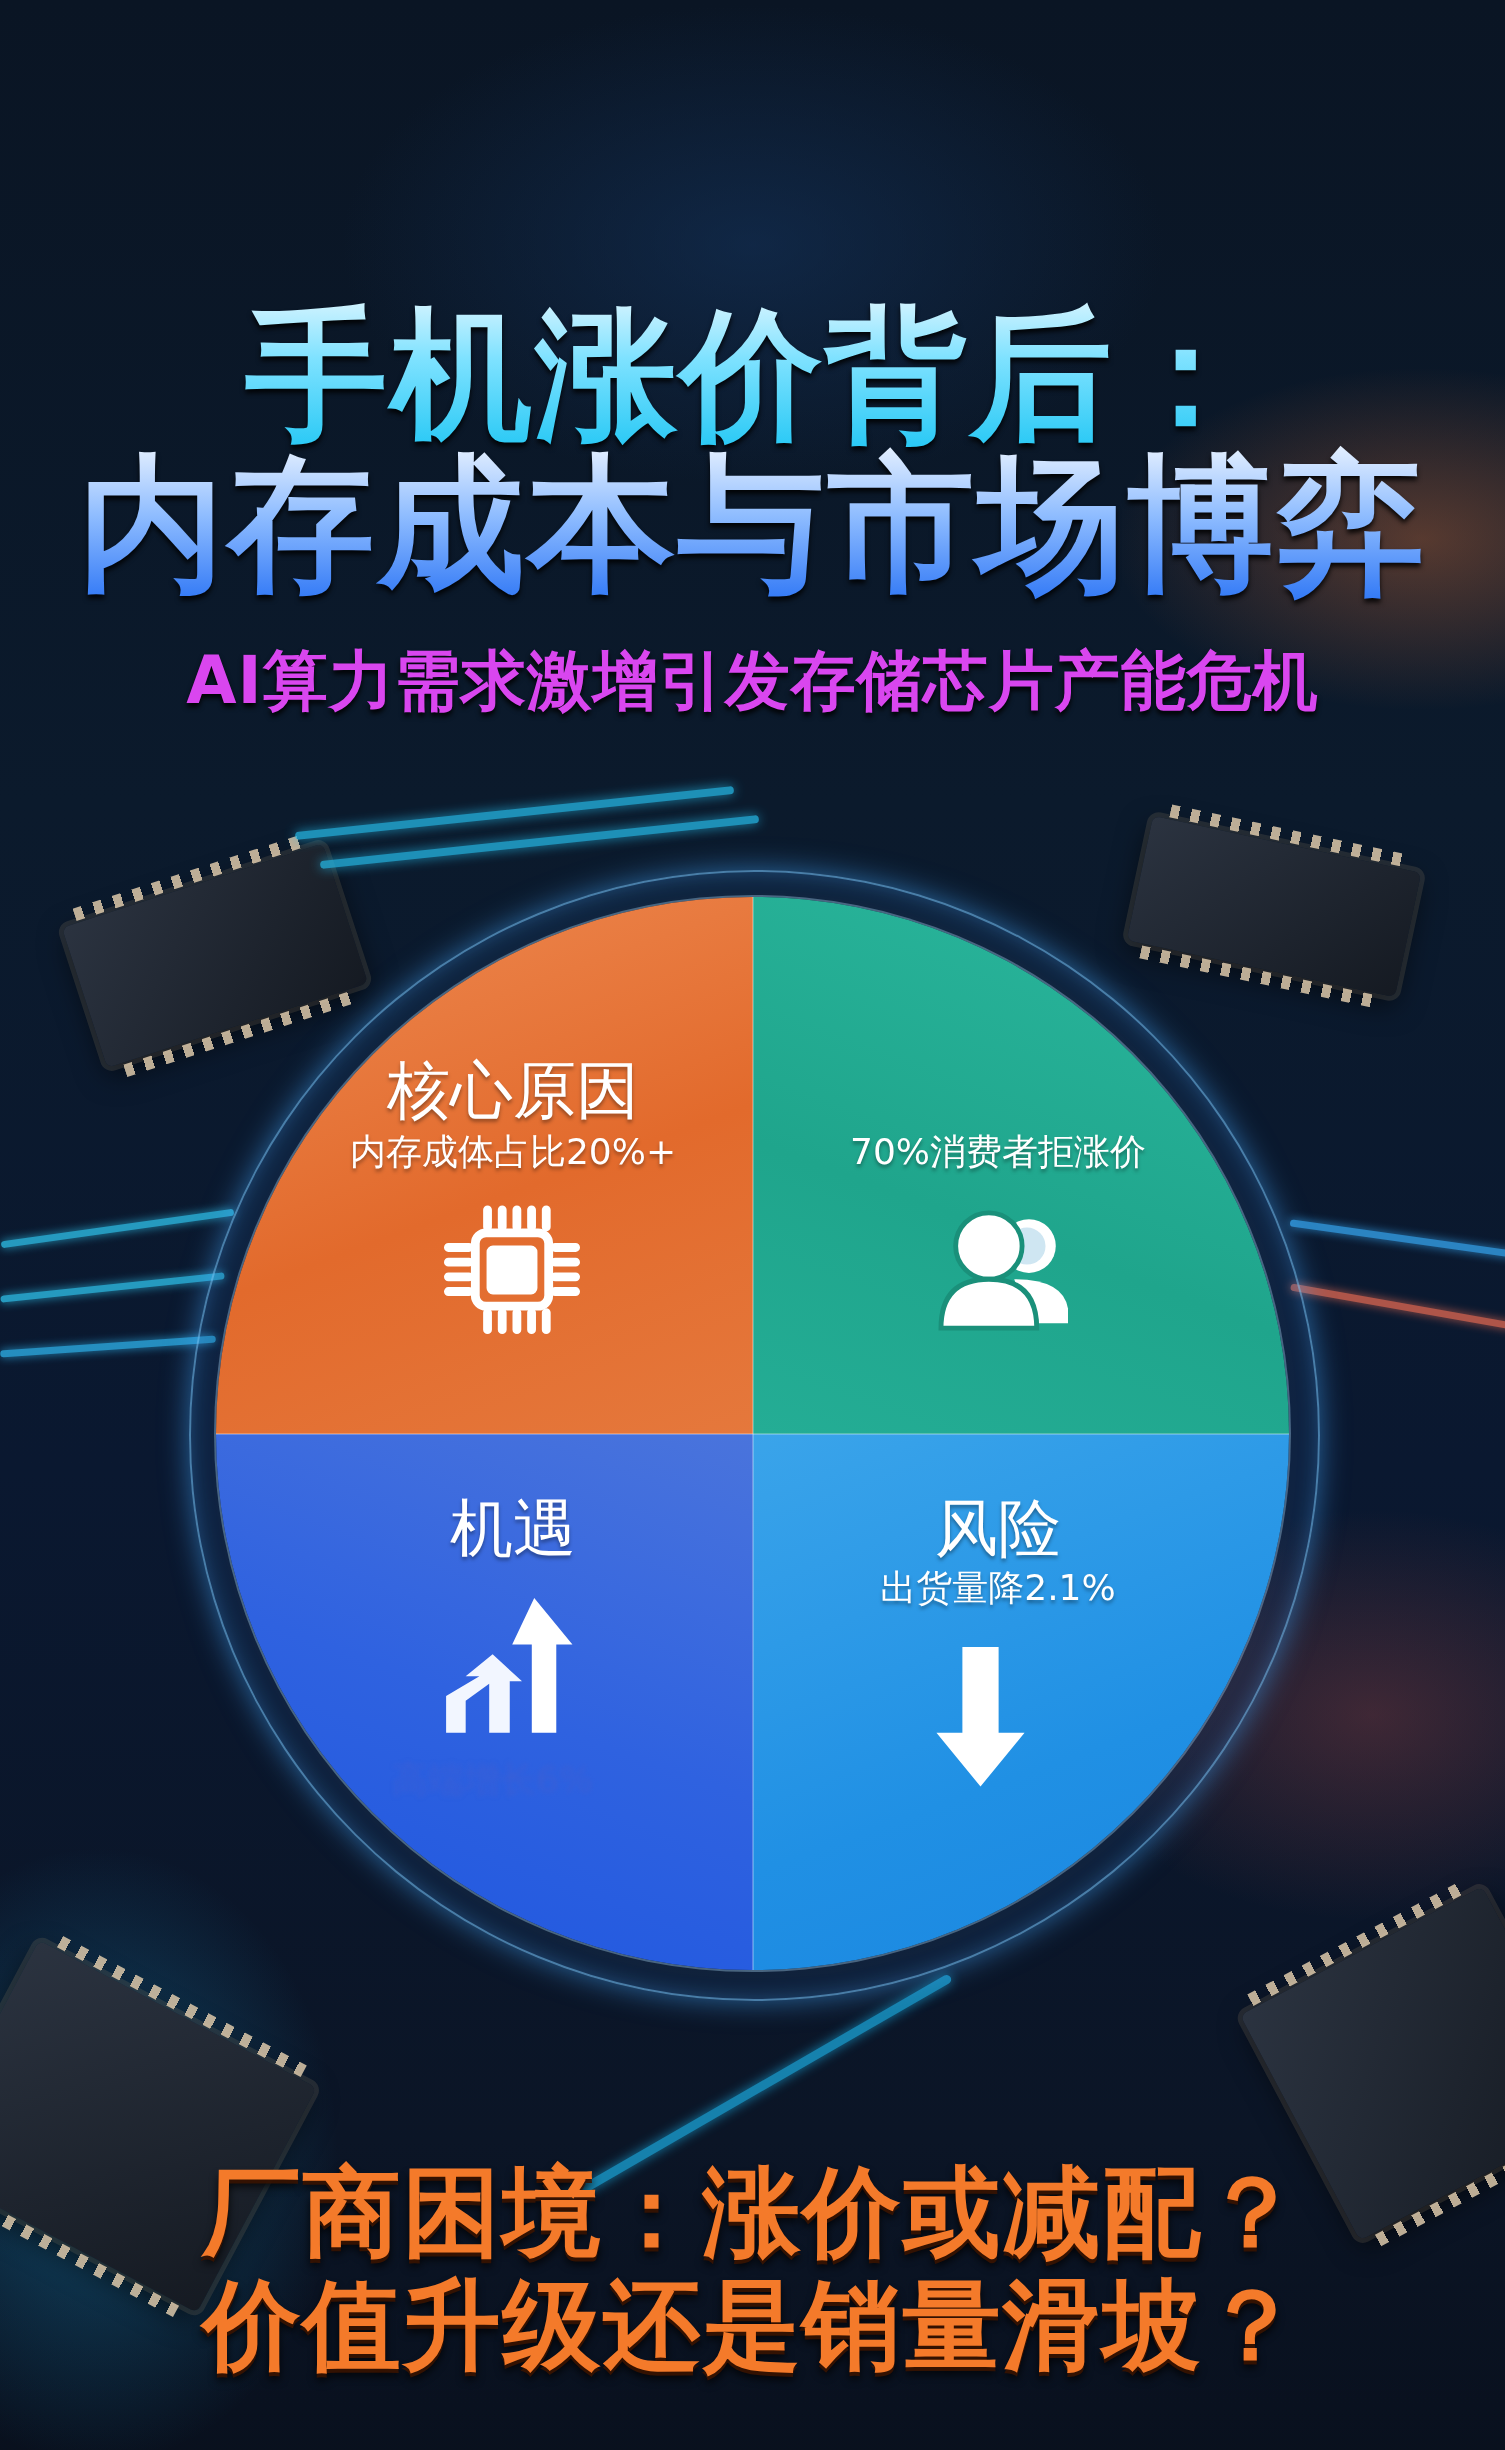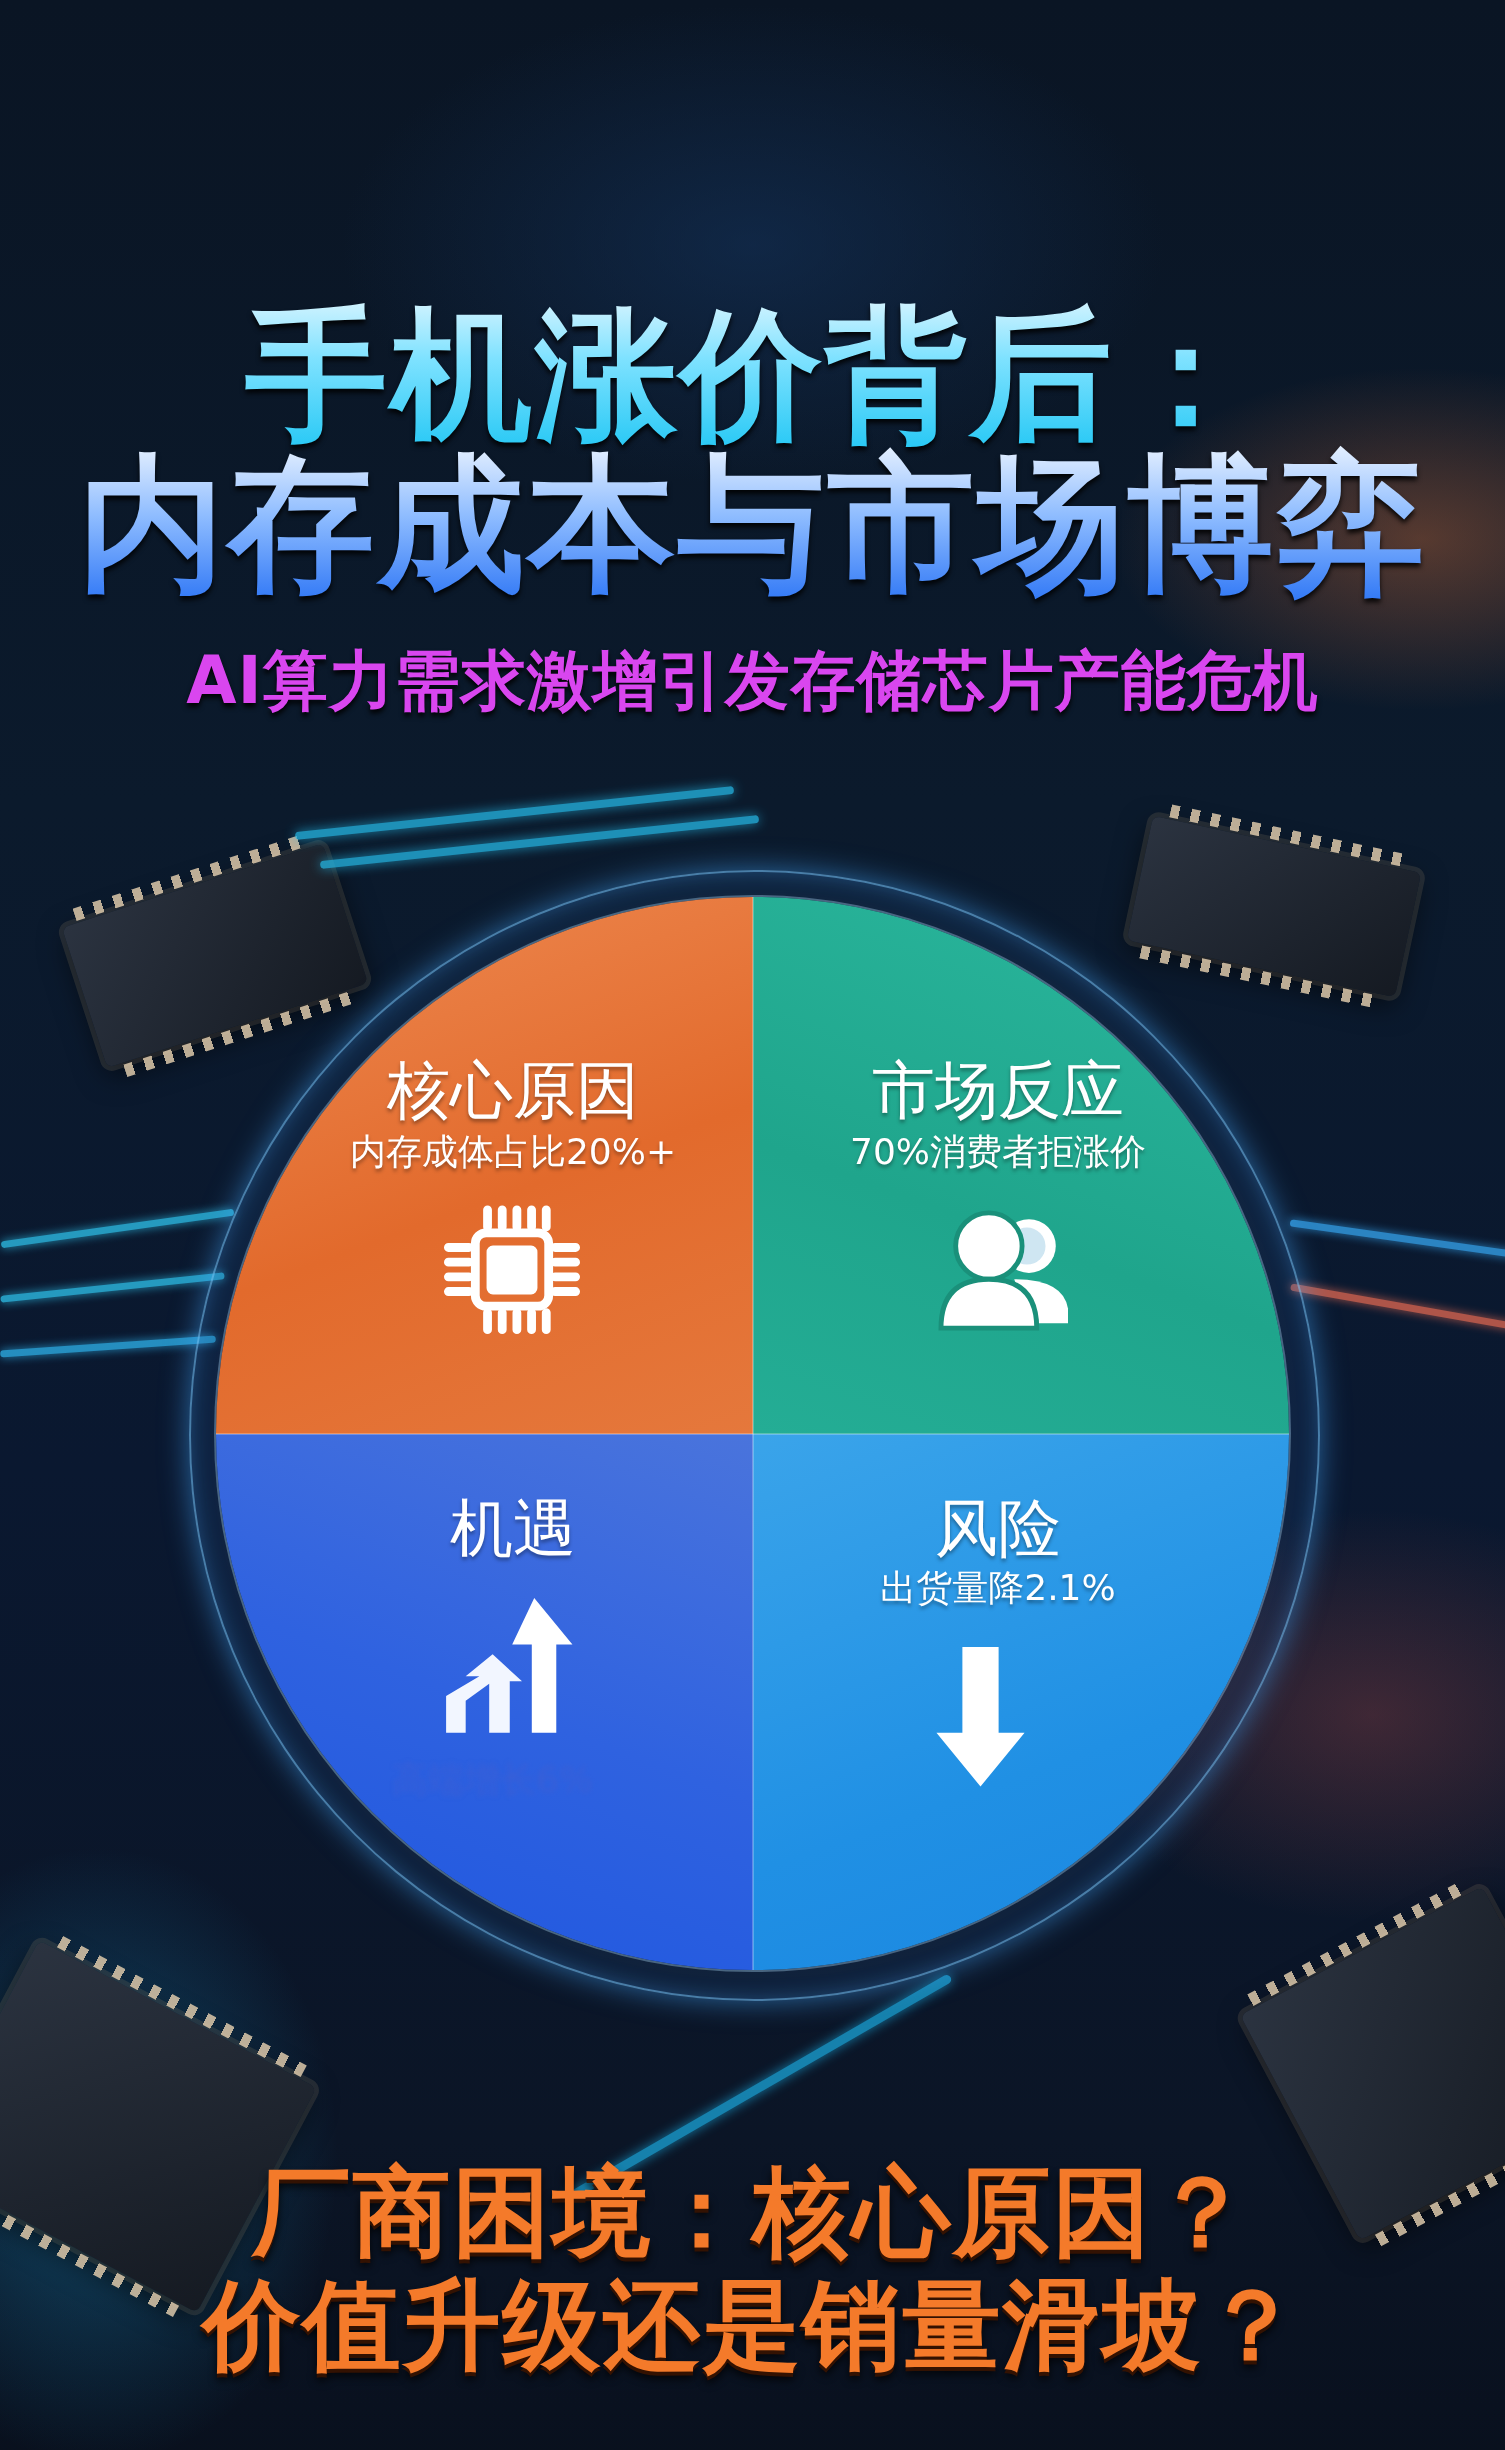--- a/index.html
+++ b/index.html
@@ -134,21 +134,20 @@
     <g fill="none" stroke="#fff" stroke-width="18" stroke-linecap="round">
       <rect x="70" y="65" width="150" height="150" rx="22"></rect>
       <rect x="98" y="96" width="94" height="90" rx="8" fill="#fff" stroke-width="10"></rect>
       <path d="M95 18v35M125 18v35M155 18v35M185 18v35M215 18v35"></path>
       <path d="M95 228v35M125 228v35M155 228v35M185 228v35M215 228v35"></path>
       <path d="M15 95h42M15 125h42M15 155h42M15 185h42"></path>
       <path d="M233 95h42M233 125h42M233 155h42M233 185h42"></path>
     </g>
   </svg>
 
-  <div class="q-title" style="left:647px;top:157px;width:270px;">市场反应</div>
   <div class="q-sub" style="left:598px;top:230px;width:368px;">70%消费者拒涨价</div>
   <svg class="icon" style="left:715px;top:309px;" width="147" height="127" viewBox="0 0 300 260">
     <circle cx="200" cy="82" r="55" fill="#fff"></circle>
     <circle cx="196" cy="82" r="38" fill="#cfe6f2"></circle>
     <path d="M170 150 Q270 150 280 210 L280 240 L200 240 Z" fill="#fff"></path>
     <circle cx="118" cy="82" r="68" fill="#fff" stroke="#1a907a" stroke-width="10"></circle>
     <path d="M20 250 Q20 150 118 150 Q216 150 216 250 Z" fill="#fff" stroke="#1a907a" stroke-width="10"></path>
   </svg>
 
   <div class="q-title" style="left:162px;top:595px;width:270px;">机遇</div>
@@ -158,15 +157,15 @@
   </svg>
   <div class="blurred" style="left:176px;top:858px;">高端增长6%</div>
 
   <div class="q-title" style="left:647px;top:595px;width:270px;">风险</div>
   <div class="q-sub" style="left:598px;top:666px;width:368px;">出货量降2.1%</div>
   <svg class="icon" style="left:718px;top:750px;" width="93" height="142" viewBox="0 0 190 290">
     <polygon points="58,0 132,0 132,175 185,175 95,285 5,175 58,175" fill="#fff"></polygon>
   </svg>
 </div>
 
-<div class="question question-1">厂商困境：核心原因？</div>
+<div class="question question-1">厂商困境：涨价或减配？</div>
 <div class="question question-2">价值升级还是销量滑坡？</div>
 
 
 </body></html>

